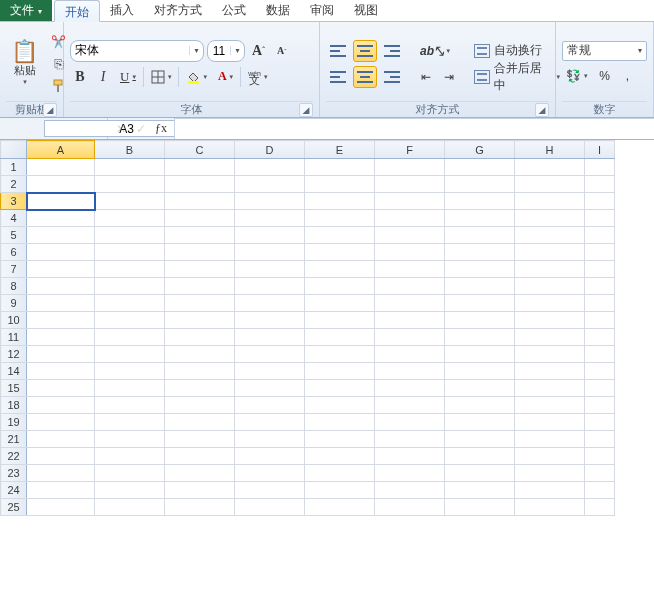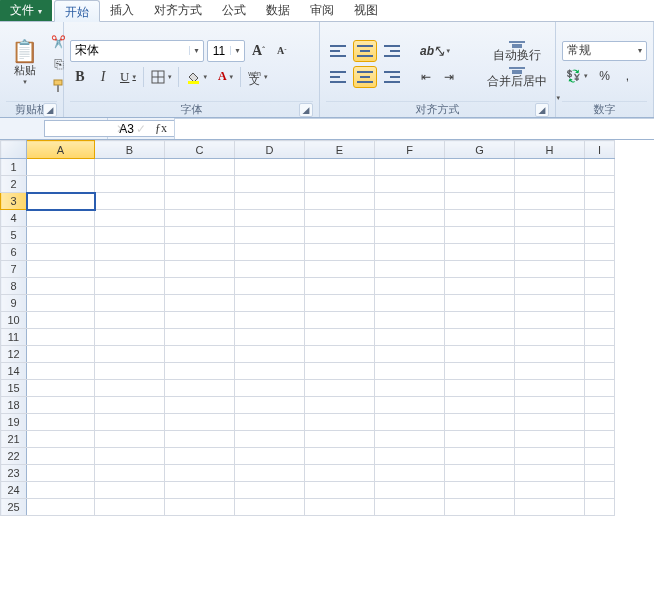--- a/index.html
+++ b/index.html
@@ -107,21 +107,21 @@
   .paste .icn{font-size:22px; line-height:22px;}
   .paste .dd{font-size:7px;color:#555;}
   .mini-col{display:flex;flex-direction:column;gap:4px;}
   .mini{width:18px;height:18px;display:flex;align-items:center;justify-content:center;font-size:12px;cursor:pointer;border-radius:2px;}
 
   
   .font-rows{display:flex;flex-direction:column;gap:4px;}
   .row{display:flex;align-items:center;gap:3px;}
   .combo{
     display:flex;align-items:center;background:#fff;border:1px solid #a9bcd6;
-    height:22px;border-radius:2px;
+    height:22px;border-radius:8px;
   }
   .combo input{border:none;outline:none;font-size:12px;padding:0 4px;background:transparent;}
   .combo .arr{width:14px;text-align:center;font-size:8px;color:#555;border-left:1px solid #d0dceb;cursor:pointer;}
   .fontname input{width:118px;}
   .fontsize input{width:22px;text-align:center;}
   .Aa{font-family:"Times New Roman",serif;font-weight:bold;}
   .Ainc{font-size:14px;} .Ainc sup{font-size:8px;}
   .Adec{font-size:10px;} .Adec sup{font-size:7px;}
   .bold{font-weight:bold;font-family:"Times New Roman",serif;font-size:14px;}
   .ital{font-style:italic;font-family:"Times New Roman",serif;font-size:14px;}
@@ -130,21 +130,21 @@
   
   .align-rows{display:flex;flex-direction:column;gap:4px;}
   .align-ic{width:16px;height:12px;display:flex;flex-direction:column;justify-content:space-between;}
   .align-ic span{display:block;height:2px;background:#4a6a9a;}
   
   .al-l span:nth-child(2){width:60%;} .al-l span{width:100%;}
   .al-c span{margin:0 auto;} .al-c span:nth-child(1),.al-c span:nth-child(3){width:100%;} .al-c span:nth-child(2){width:60%;}
   .al-r span:nth-child(2){width:60%;margin-left:auto;} .al-r span{width:100%;}
   
   .wrap-col{display:flex;flex-direction:column;gap:4px;min-width:96px;}
-  .wide-btn{height:22px;border:1px solid transparent;border-radius:3px;display:flex;align-items:center;gap:4px;padding:0 4px;cursor:pointer;font-size:12px;color:#3b3b3b;flex-direction:column;}
+  .wide-btn{height:22px;border:1px solid transparent;border-radius:3px;display:flex;align-items:center;gap:4px;padding:0 4px;cursor:pointer;font-size:12px;color:#3b3b3b;}
   .wb-ic{width:16px;height:14px;border:1px solid #6c88b0;display:inline-block;position:relative;}
   .wb-ic::before{content:"";position:absolute;inset:2px;border-top:2px solid #6c88b0;border-bottom:2px solid #6c88b0;}
 
   
   .num-rows{display:flex;flex-direction:column;gap:4px;min-width:60px;}
   .numfmt{height:20px;border:1px solid #a9bcd6;background:#fff;border-radius:2px;display:flex;align-items:center;padding:0 4px;cursor:pointer;}
   .numfmt .arr{margin-left:auto;font-size:8px;color:#555;}
 
   
   .fxbar{display:flex;height:22px;border-bottom:1px solid #9db4d1;background:#eef3fa;}

